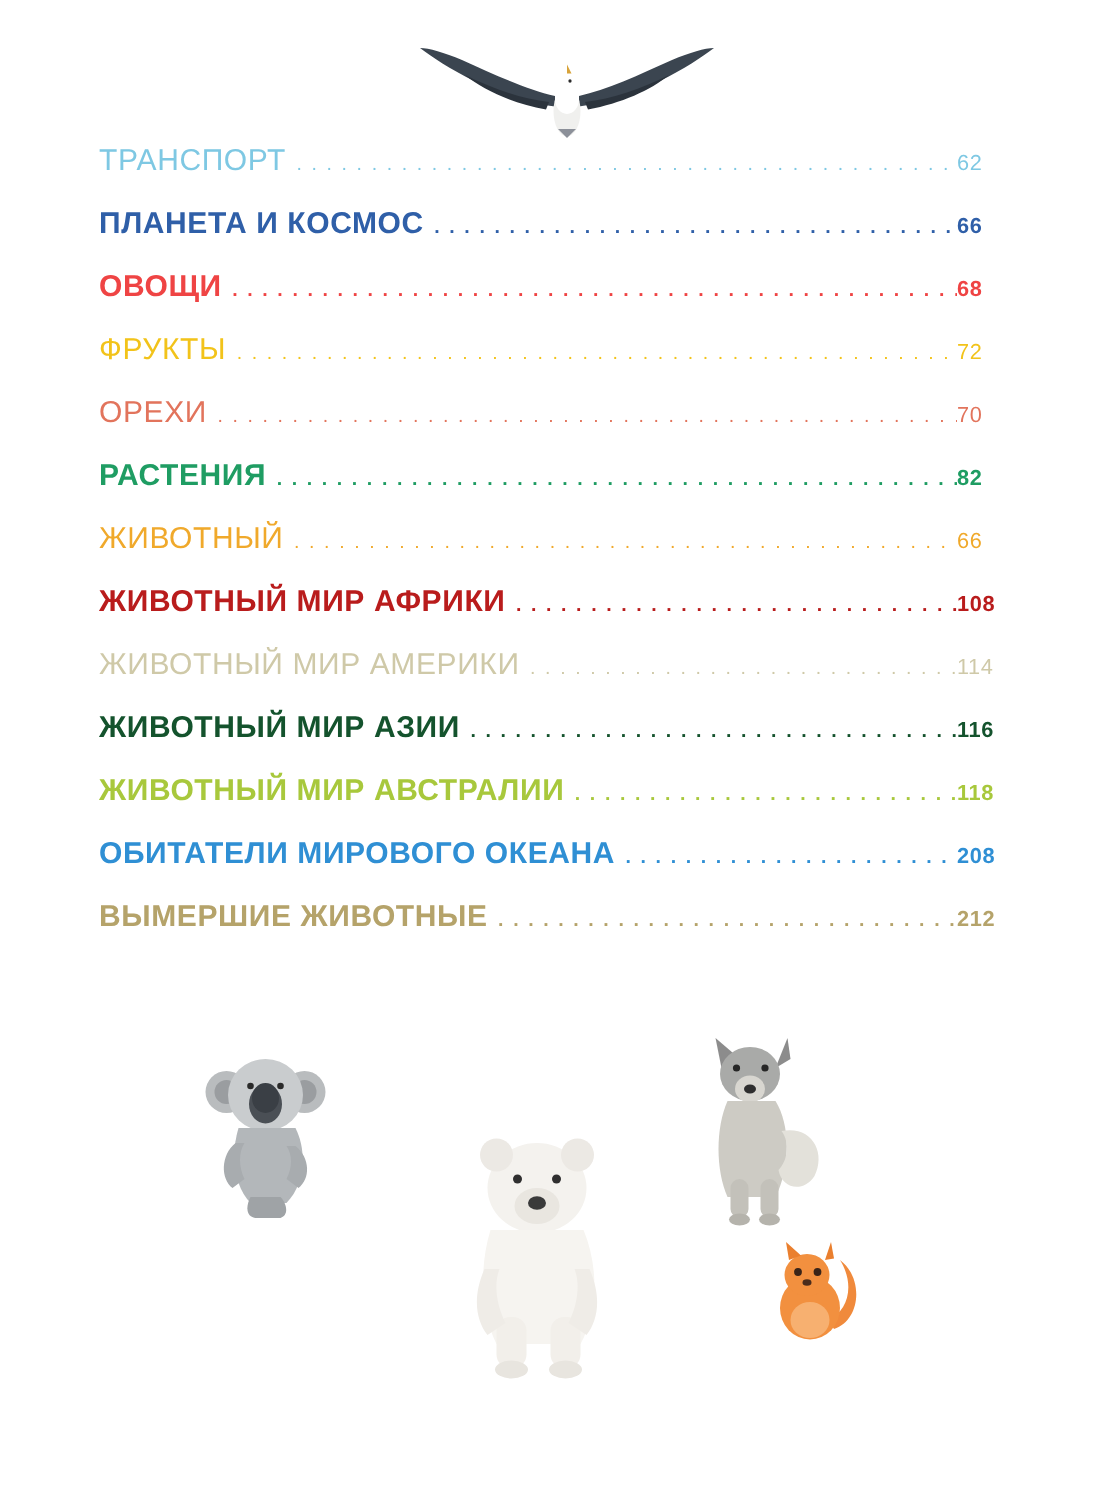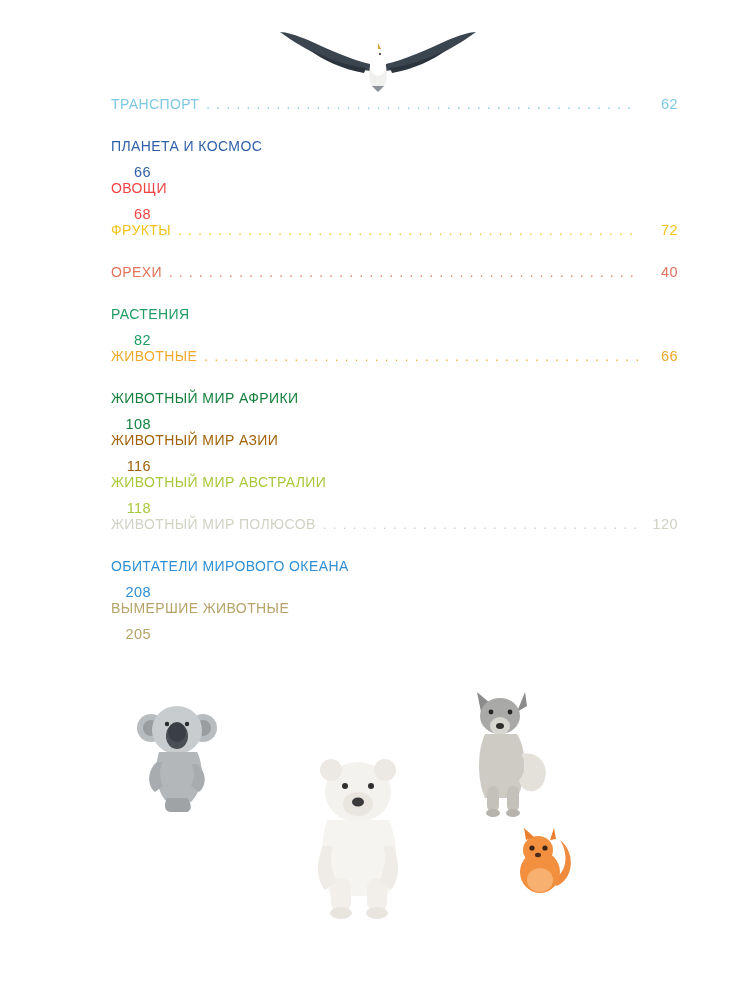--- a/index.html
+++ b/index.html
@@ -32,48 +32,46 @@
     top: 96px;
     width: 612px;
   }
   .toc-row {
     display: flex;
     align-items: baseline;
     height: 42px;
     white-space: nowrap;
   }
   .toc-title {
-    font-size: 14px;
+    font-size: 20px;
     letter-spacing: 0.4px;
     flex: 0 0 auto;
     padding-right: 7px;
-    margin-left: 45px;
   }
   .toc-dots {
     flex: 1 1 auto;
     overflow: hidden;
     height: 1em;
     position: relative;
     margin-bottom: 1px;
   }
   .toc-dots::after {
     content: ". . . . . . . . . . . . . . . . . . . . . . . . . . . . . . . . . . . . . . . . . . . . . . . . . . . . . . . . . . . . . . . . . . . . . . . . . . . . . . . . . . . . . . . . . . . . . . . . . . . .";
     font-size: 13px;
     letter-spacing: 1.4px;
     display: block;
     white-space: nowrap;
   }
   .toc-page {
     flex: 0 0 auto;
     width: 40px;
-    text-align: right;
     font-size: 14.5px;
     letter-spacing: 0.4px;
   }
-  .bold { font-weight: normal; flex-direction: column; }
+  .bold { font-weight: bold; }
 
   
   .animals {
     position: absolute;
     left: 0;
     top: 676px;
     width: 742px;
     height: 260px;
   }
   .animal { position: absolute; }
@@ -130,70 +128,70 @@
     <span class="toc-title">ФРУКТЫ</span>
     <span class="toc-dots"></span>
     <span class="toc-page">72</span>
   </div>
 
 
 
   <div class="toc-row" style="color:#e2745c">
     <span class="toc-title">ОРЕХИ</span>
     <span class="toc-dots"></span>
-    <span class="toc-page">40</span>
+    <span class="toc-page">70</span>
   </div>
 
   <div class="toc-row bold" style="color:#1f9d63">
     <span class="toc-title">РАСТЕНИЯ</span>
     <span class="toc-dots"></span>
     <span class="toc-page">82</span>
   </div>
 
   <div class="toc-row" style="color:#f0a92b">
-    <span class="toc-title">ЖИВОТНЫЕ</span>
+    <span class="toc-title">ЖИВОТНЫЙ</span>
     <span class="toc-dots"></span>
     <span class="toc-page">66</span>
   </div>
 
-  <div class="toc-row bold" style="color:#15803d">
+  <div class="toc-row bold" style="color:#b91c1c">
     <span class="toc-title">ЖИВОТНЫЙ МИР АФРИКИ</span>
     <span class="toc-dots"></span>
     <span class="toc-page">108</span>
   </div>
 
-
-  <div class="toc-row bold" style="color:#a16207">
+  <div class="toc-row" style="color:#cfc9a8">
+    <span class="toc-title">ЖИВОТНЫЙ МИР АМЕРИКИ</span>
+    <span class="toc-dots"></span>
+    <span class="toc-page">114</span>
+  </div>
+
+  <div class="toc-row bold" style="color:#14532d">
     <span class="toc-title">ЖИВОТНЫЙ МИР АЗИИ</span>
     <span class="toc-dots"></span>
     <span class="toc-page">116</span>
   </div>
 
   <div class="toc-row bold" style="color:#a8c83c">
     <span class="toc-title">ЖИВОТНЫЙ МИР АВСТРАЛИИ</span>
     <span class="toc-dots"></span>
     <span class="toc-page">118</span>
   </div>
 
-  <div class="toc-row" style="color:#cfd3c4">
-    <span class="toc-title">ЖИВОТНЫЙ МИР ПОЛЮСОВ</span>
-    <span class="toc-dots"></span>
-    <span class="toc-page">120</span>
-  </div>
 
   <div class="toc-row bold" style="color:#2f8fd4">
     <span class="toc-title">ОБИТАТЕЛИ МИРОВОГО ОКЕАНА</span>
     <span class="toc-dots"></span>
     <span class="toc-page">208</span>
   </div>
 
   <div class="toc-row bold" style="color:#b5a36a">
     <span class="toc-title">ВЫМЕРШИЕ ЖИВОТНЫЕ</span>
     <span class="toc-dots"></span>
-    <span class="toc-page">205</span>
+    <span class="toc-page">212</span>
   </div>
 
 </div>
 
 <div class="animals">
 
   <svg class="animal" id="koala" viewBox="0 0 100 120">
     <ellipse cx="18" cy="34" rx="14" ry="14" fill="#b9bcbe"></ellipse>
     <ellipse cx="18" cy="34" rx="8" ry="8" fill="#9a9da0"></ellipse>
     <ellipse cx="70" cy="34" rx="14" ry="14" fill="#b9bcbe"></ellipse>

